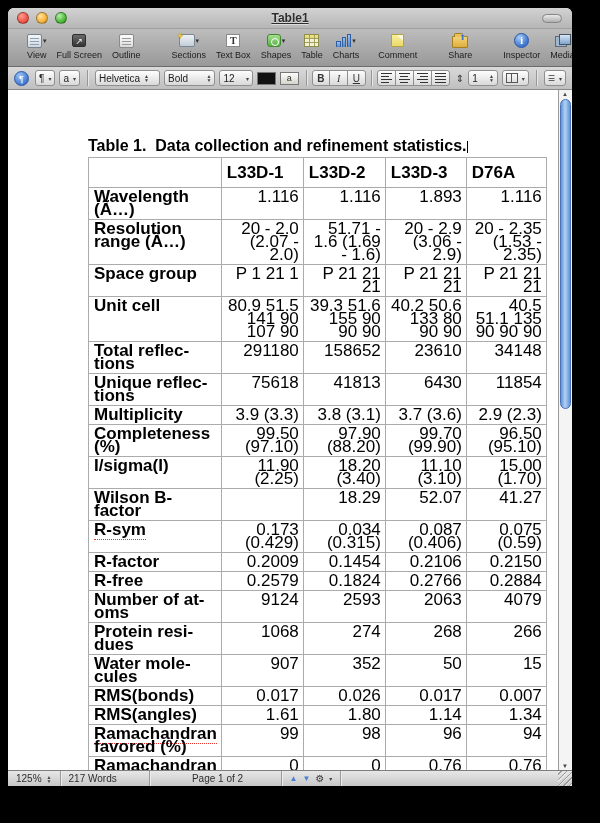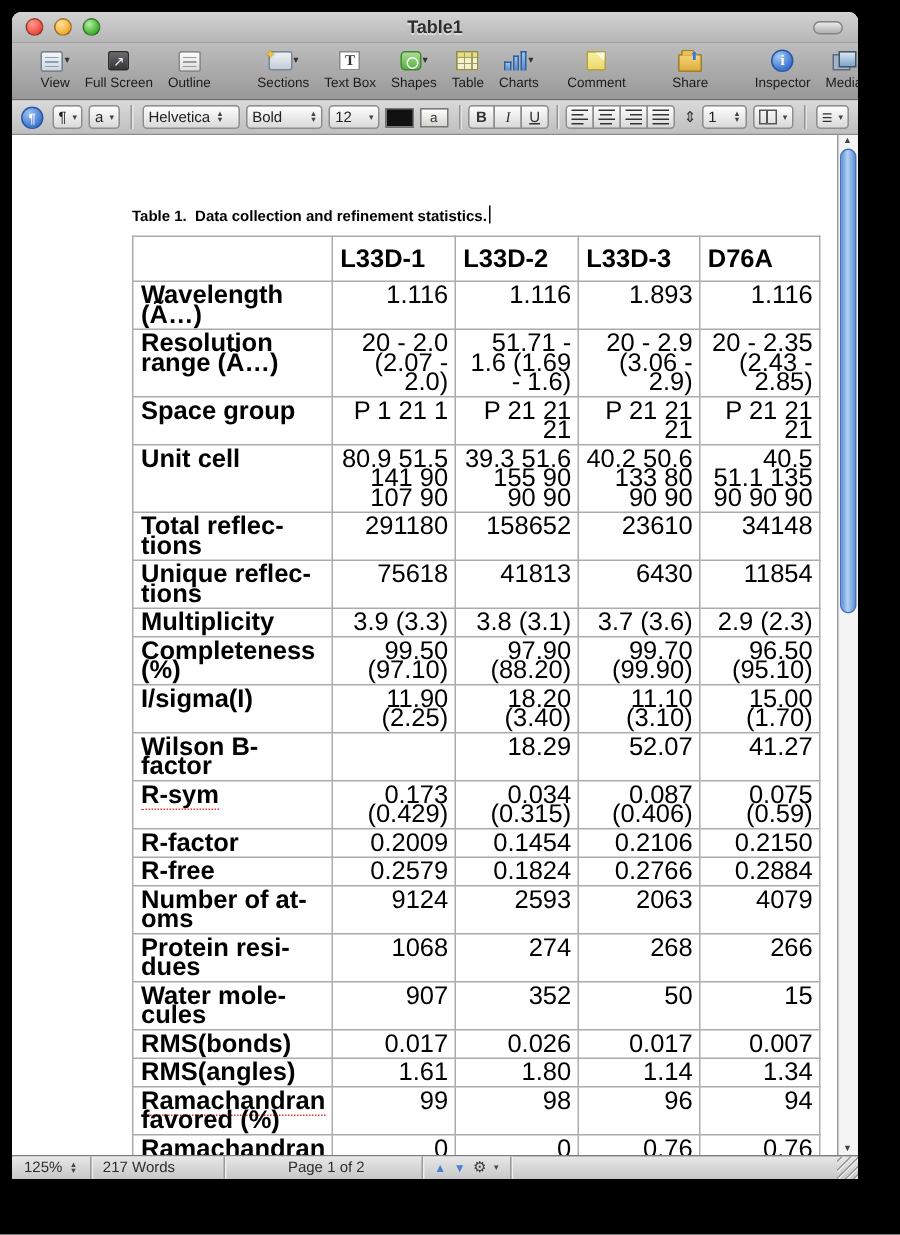--- a/index.html
+++ b/index.html
@@ -9,21 +9,21 @@
           border-radius:6px 6px 0 0;overflow:hidden;box-shadow:0 8px 24px rgba(0,0,0,.7);}
   
   .titlebar{height:20px;background:linear-gradient(#d2d2d2,#b6b6b6);border-bottom:1px solid #9e9e9e;
             display:flex;align-items:center;position:relative;}
   .lights{display:flex;gap:7px;margin-left:9px;}
   .light{width:12px;height:12px;border-radius:50%;border:1px solid rgba(0,0,0,.35);box-sizing:border-box;}
   .light.red{background:radial-gradient(circle at 35% 30%,#ff9c92,#f2574a 60%,#c93a2e);}
   .light.yellow{background:radial-gradient(circle at 35% 30%,#ffe2a0,#f7b43c 60%,#cd8f1e);}
   .light.green{background:radial-gradient(circle at 35% 30%,#b5efa4,#4fba3d 60%,#2f8f25);}
   .wtitle{position:absolute;left:0;right:0;text-align:center;font-size:12px;font-weight:600;color:#2e2e2e;
-          text-shadow:0 1px 0 rgba(255,255,255,.5);}
+          text-shadow:0 1px 0 rgba(255,255,255,.5);text-decoration:underline;}
   .pill{position:absolute;right:10px;top:6px;width:20px;height:9px;border-radius:5px;
         background:linear-gradient(#e9e9e9,#b0b0b0);border:1px solid #858585;box-sizing:border-box;}
   
   .toolbar{height:38px;background:linear-gradient(#bdbdbd,#989898);border-bottom:1px solid #6c6c6c;
            display:flex;align-items:flex-start;padding:2px 0 0 14px;box-sizing:border-box;}
   .titem{display:flex;flex-direction:column;align-items:center;margin:0 5px;cursor:default;}
   .ticon-wrap{height:19px;display:flex;align-items:center;gap:1px;}
   .tlabel{font-size:9px;color:#1c1c1c;white-space:nowrap;margin-top:0;}
   .tarrow{font-size:7px;color:#333;line-height:1;}
   .ic{display:inline-block;box-sizing:border-box;position:relative;}
@@ -94,21 +94,21 @@
   .al.c{align-items:center;} .al.r{align-items:flex-end;}
   .al.first{border-radius:3px 0 0 3px;margin-left:0;} .al.last{border-radius:0 3px 3px 0;}
   .ls-icon{font-size:10px;color:#333;margin:0 2px 0 6px;}
   
   .docarea{position:relative;height:680px;background:#fff;overflow:hidden;}
   .docscroll{position:absolute;right:0;top:0;bottom:0;width:14px;background:#f4f4f4;border-left:1px solid #9c9c9c;box-sizing:border-box;}
   .scroll-up{position:absolute;top:1px;left:3px;font-size:6px;color:#444;}
   .scroll-dn{position:absolute;bottom:1px;left:3px;font-size:6px;color:#444;}
   .thumb{position:absolute;left:1px;top:9px;width:11px;height:310px;border-radius:6px;border:1px solid #4a72b8;
          background:linear-gradient(90deg,#5f93d8,#b3d2f4 45%,#5f93d8);box-sizing:border-box;}
-  .doc-title{position:absolute;left:80px;top:47px;font-size:10px;font-weight:bold;color:#000;white-space:pre;}
+  .doc-title{position:absolute;left:80px;top:47px;font-size:16px;font-weight:bold;color:#000;white-space:pre;}
   .caret{display:inline-block;width:1px;height:12px;background:#000;vertical-align:-2px;margin-left:1px;}
   table.stats{position:absolute;left:80px;top:67px;border-collapse:collapse;table-layout:fixed;
               font-size:17px;line-height:13px;color:#000;}
   table.stats col.c0{width:84px;} table.stats col.cv{width:82px;}
   table.stats td,table.stats th{border:1px solid #ababab;vertical-align:top;padding:2px 4px 3px 5px;
                                 overflow:hidden;background:#fff;}
   table.stats th{font-weight:bold;text-align:left;padding-top:8px;padding-bottom:8px;}
   td.rowlabel{font-weight:bold;white-space:pre-line;}
   td.val{text-align:right;white-space:normal;}
   .misspell{border-bottom:1px dotted #e8342c;}
@@ -349,21 +349,21 @@
             <td class="val">1.116</td>
             <td class="val">1.893</td>
             <td class="val">1.116</td>
           </tr>
           <tr>
             <td class="rowlabel">Resolution
 range (Ã…)</td>
             <td class="val">20  - 2.0 (2.07 - 2.0)</td>
             <td class="val">51.71  - 1.6 (1.69 - 1.6)</td>
             <td class="val">20  - 2.9 (3.06 - 2.9)</td>
-            <td class="val">20  - 2.35 (2.43 - 2.85)</td>
+            <td class="val">20  - 2.35 (1.53 - 2.35)</td>
           </tr>
           <tr>
             <td class="rowlabel">Space group</td>
             <td class="val">P 1 21 1</td>
             <td class="val">P 21 21 21</td>
             <td class="val">P 21 21 21</td>
             <td class="val">P 21 21 21</td>
           </tr>
           <tr>
             <td class="rowlabel">Unit cell</td>

